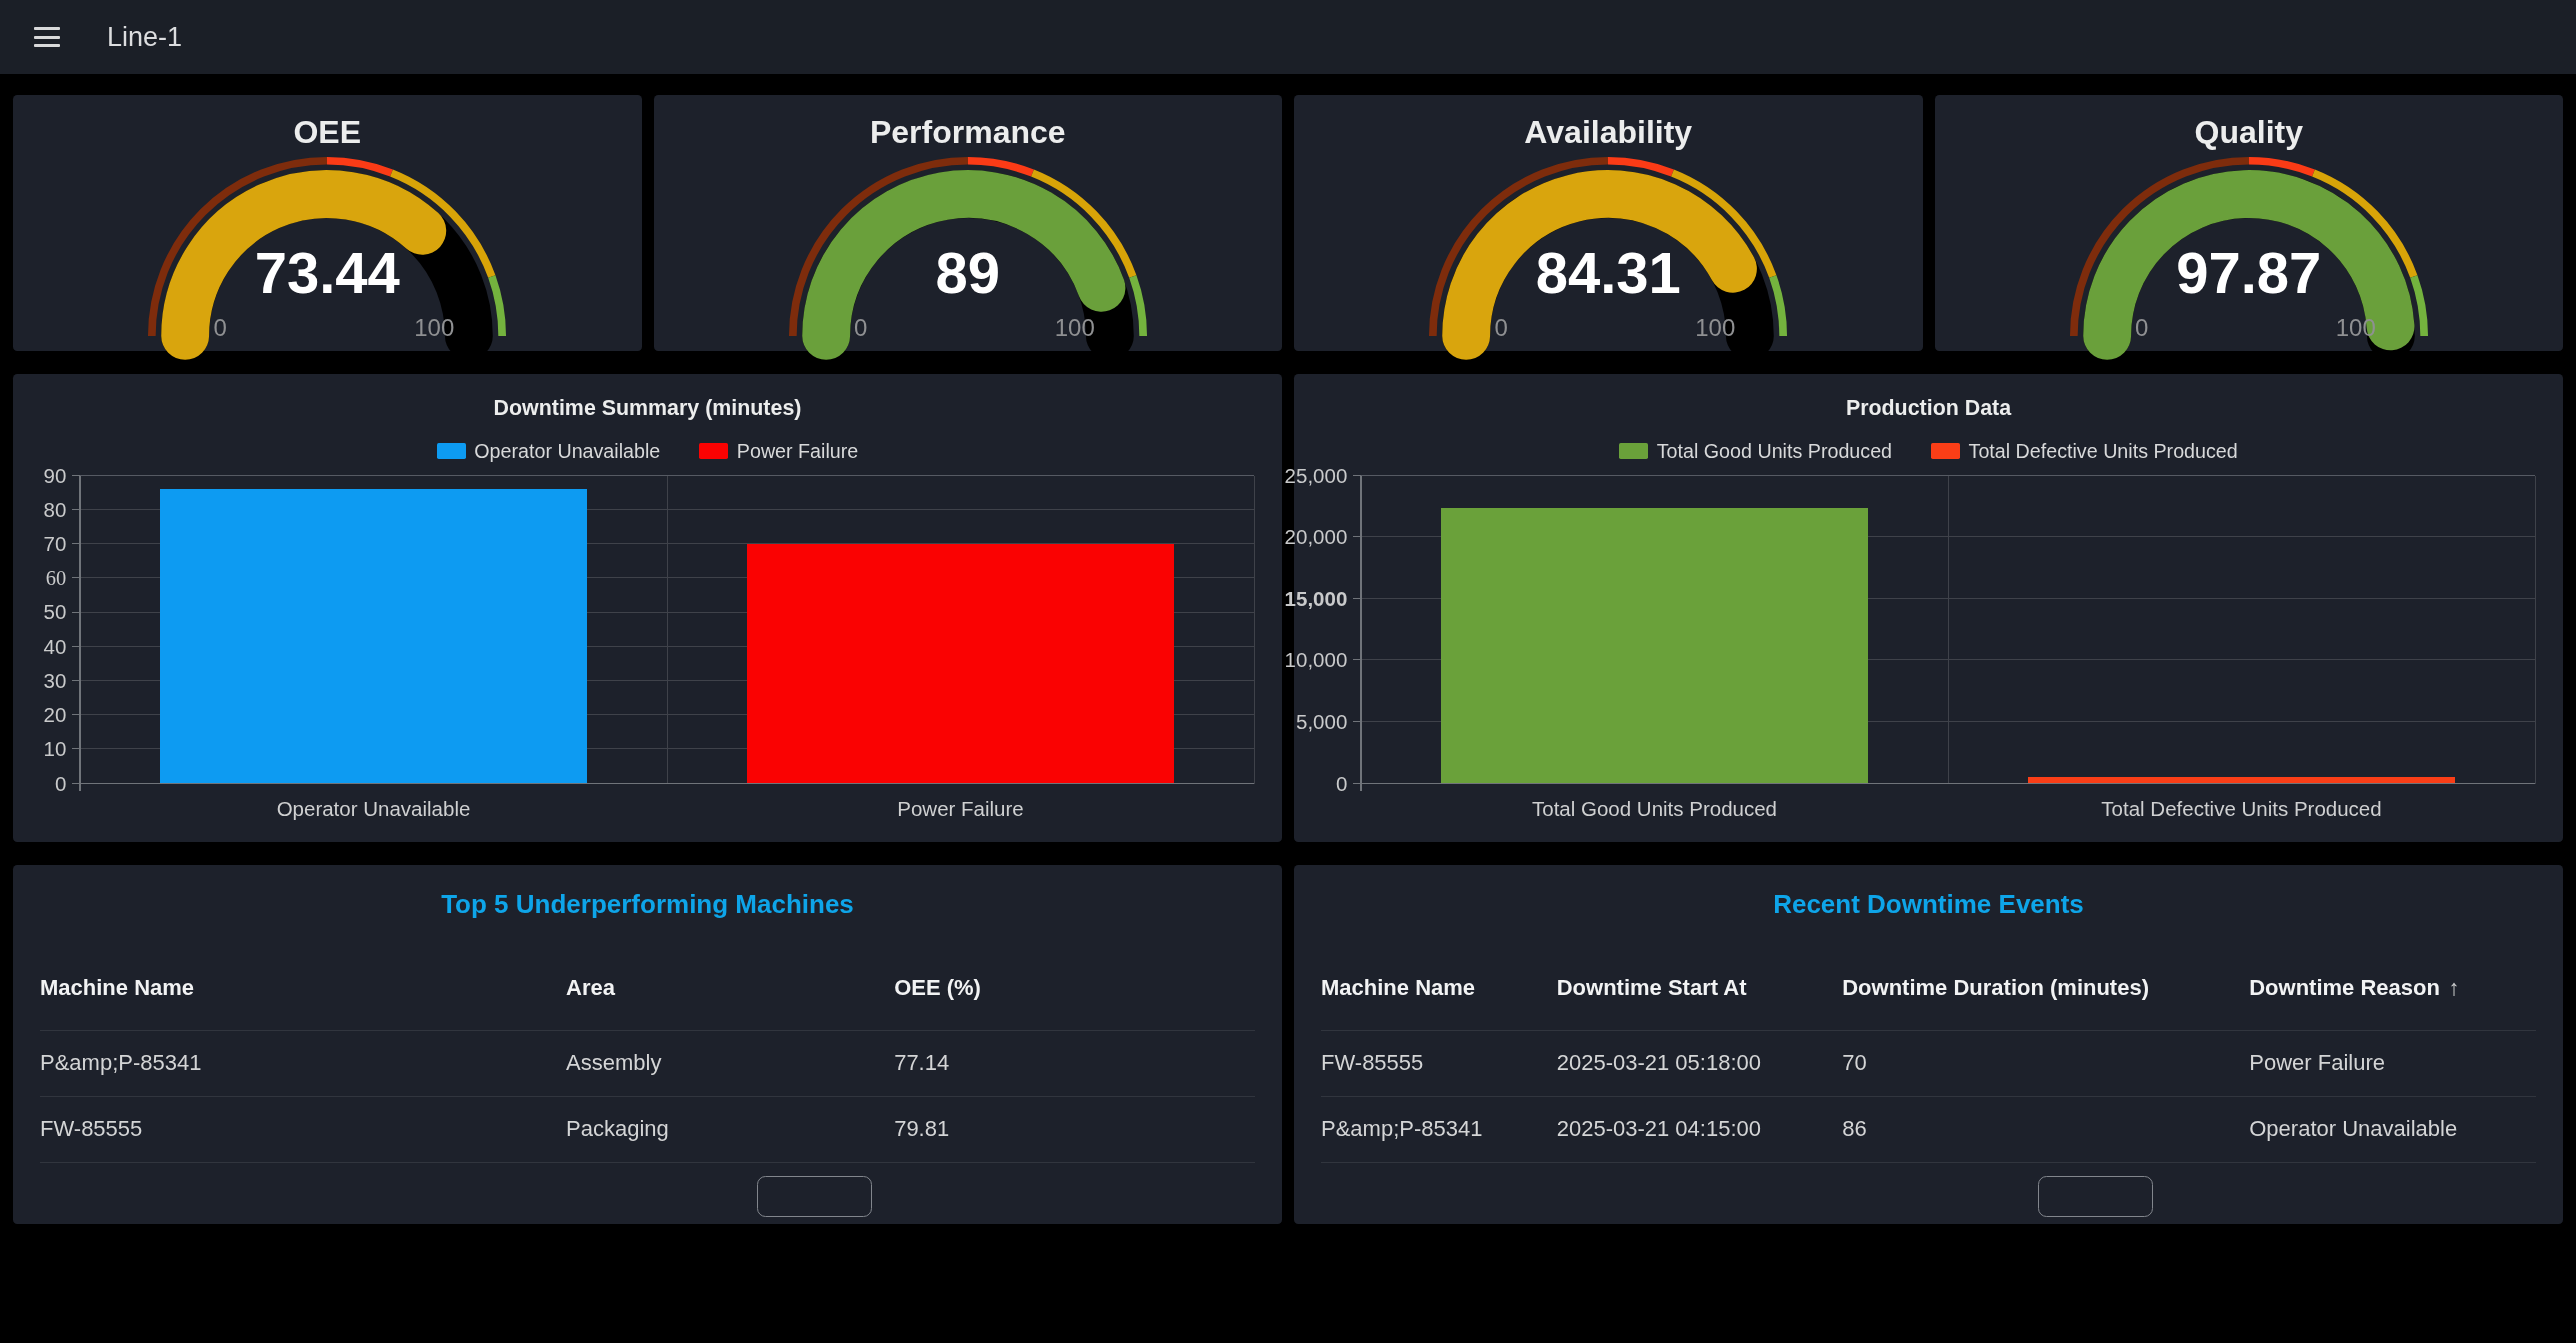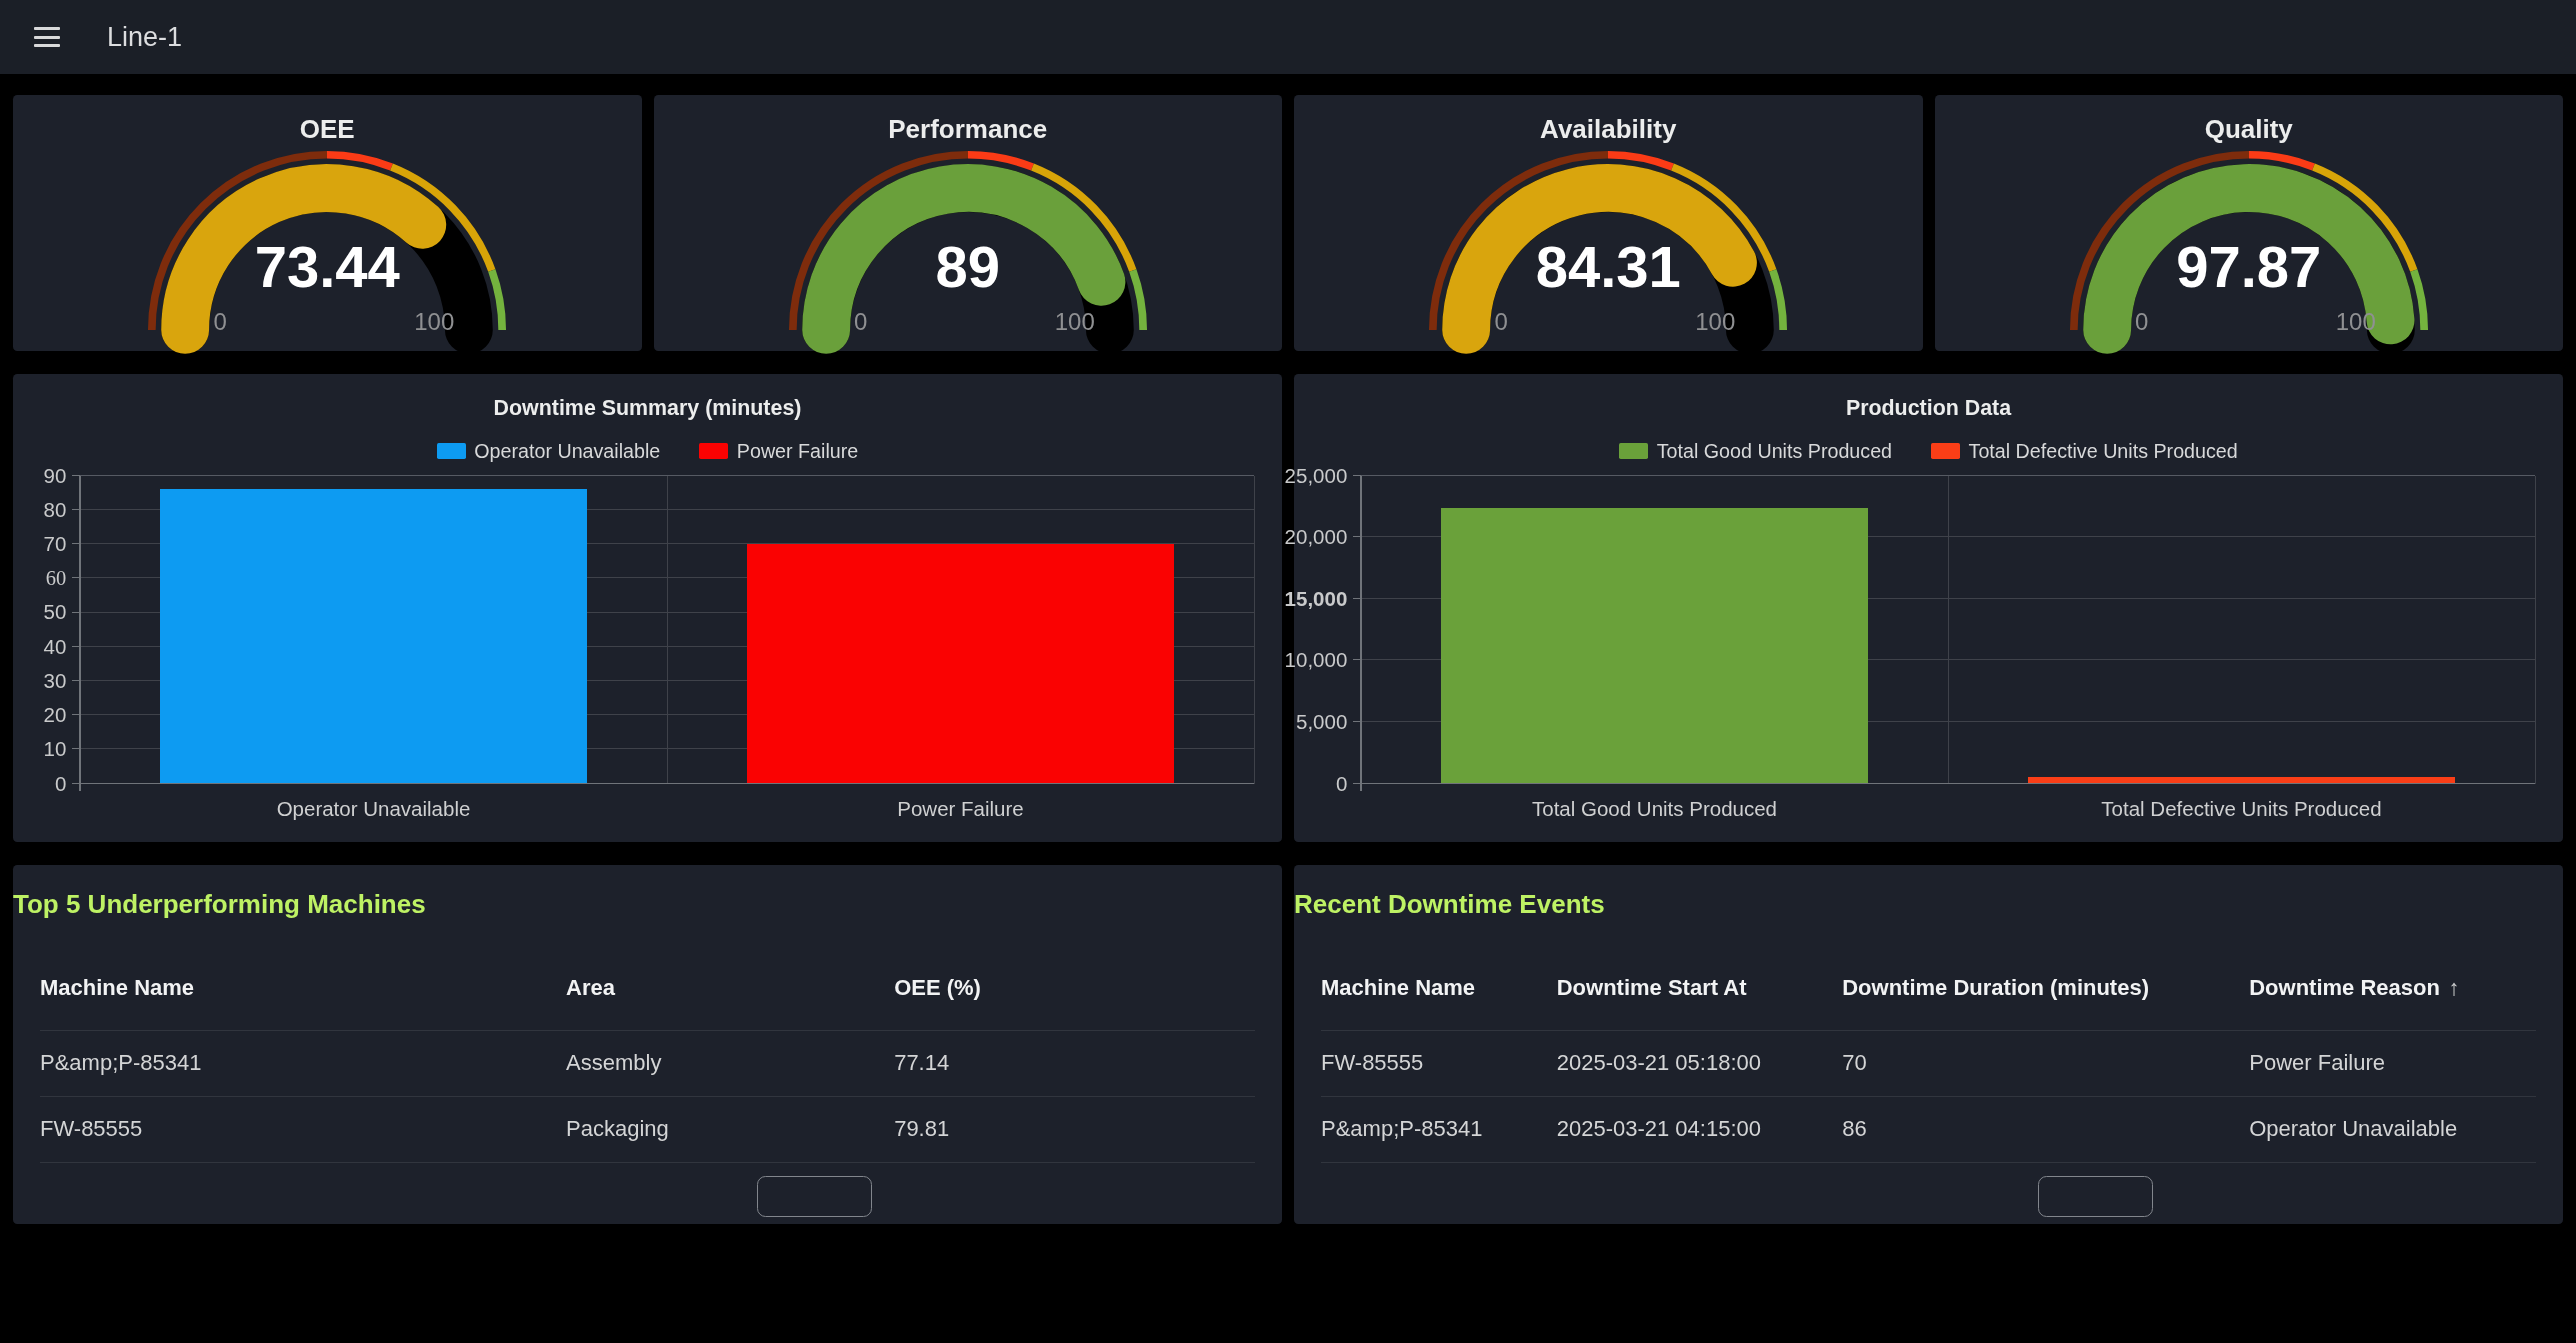--- a/index.html
+++ b/index.html
@@ -8,21 +8,21 @@
   .menu-btn{background:none;border:none;cursor:pointer;padding:6.8px 8.5px;}
   .menu-icon i{display:block;width:26px;height:3px;background:#d8d9da;margin:5.1px 0;border-radius:0.9px;}
   .dash-title{font-size:27px;color:#dcdddf;margin-left:39px;}
   .dashboard{padding:20.5px 13px 0;display:flex;flex-direction:column;}
   .row{display:flex;gap:12px;}
   .panel{background:#1d212b;border-radius:4.3px;position:relative;flex:1;}
   .row-gauges{height:256px;margin-bottom:23px;}
   .row-charts{height:468px;margin-bottom:23px;}
   .row-tables{height:359px;}
   
-  .g-title{text-align:center;margin-top:19px;font-size:26px;font-weight:bold;color:#eceded;}
+  .g-title{text-align:center;margin-top:19px;font-size:32px;font-weight:bold;color:#eceded;}
   .gauge-box{position:relative;width:376px;height:214px;margin:1.7px auto 0;}
   .gauge-box svg{overflow:visible;display:block;}
   .gauge-value{position:absolute;width:100%;text-align:center;top:87px;font-size:58px;font-weight:bold;color:#ffffff;}
   .gauge-min,.gauge-max{position:absolute;top:162px;font-size:24px;color:#8f9092;}
   .gauge-min{left:81px;transform:translateX(-50%);}
   .gauge-max{left:295px;transform:translateX(-50%);}
   
   .c-title{text-align:center;margin-top:22px;font-size:21.4px;font-weight:bold;color:#eceded;}
   .legend{display:flex;justify-content:center;gap:39px;margin-top:19px;}
   .legend-item{display:flex;align-items:center;gap:8.5px;font-size:19.7px;color:#d8d9da;}
@@ -31,21 +31,21 @@
   .gridline{position:absolute;left:0;right:0;height:0.9px;background:#3f424a;}
   .gridline.top{background:#565a63;}
   .baseline{position:absolute;left:-7.7px;right:0;bottom:-0.9px;height:1.7px;background:#70747a;}
   .yaxisline{position:absolute;left:-0.9px;top:0;bottom:-7.7px;width:1.7px;background:#70747a;}
   .ytick{position:absolute;left:-7.7px;width:7.7px;height:0.9px;background:#70747a;}
   .ytick-label{position:absolute;right:calc(100% + 13.7px);transform:translateY(-50%);font-size:20.5px;color:#c9cacb;white-space:nowrap;}
   .vline{position:absolute;top:0;bottom:0;width:0.9px;background:#3f424a;}
   .bar{position:absolute;bottom:0;}
   .xlabel{position:absolute;top:calc(100% + 13.7px);transform:translateX(-50%);font-size:20.5px;color:#cfd0d1;white-space:nowrap;}
   
-  .t-title{margin-top:24px;font-size:26px;font-weight:bold;color:#bef264;}
+  .t-title{text-align:center;margin-top:24px;font-size:26px;font-weight:bold;color:#0ea5e9;}
   .tbl{margin:55px 27px 0;}
   .thead{display:flex;padding-bottom:29px;border-bottom:0.9px solid rgba(255,255,255,0.09);}
   .th{font-size:22px;font-weight:bold;color:#f2f3f4;white-space:nowrap;}
   .sort-icon{margin-left:8.5px;font-weight:normal;color:#c7c8c9;}
   .trow{display:flex;align-items:center;height:65px;border-bottom:0.9px solid rgba(255,255,255,0.09);}
   .td{font-size:22px;color:#d4d5d6;white-space:nowrap;overflow:hidden;}
   .pager-btn{position:absolute;left:calc(50% + 109px);top:311px;width:115px;height:41px;
     border:1.7px solid #82868d;border-radius:8.5px;background:transparent;}
 </style>
 </head>

